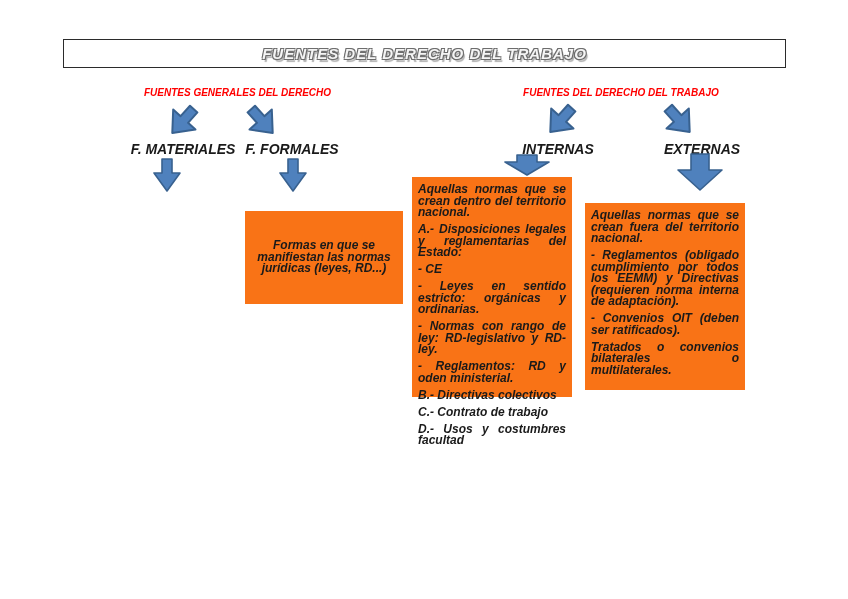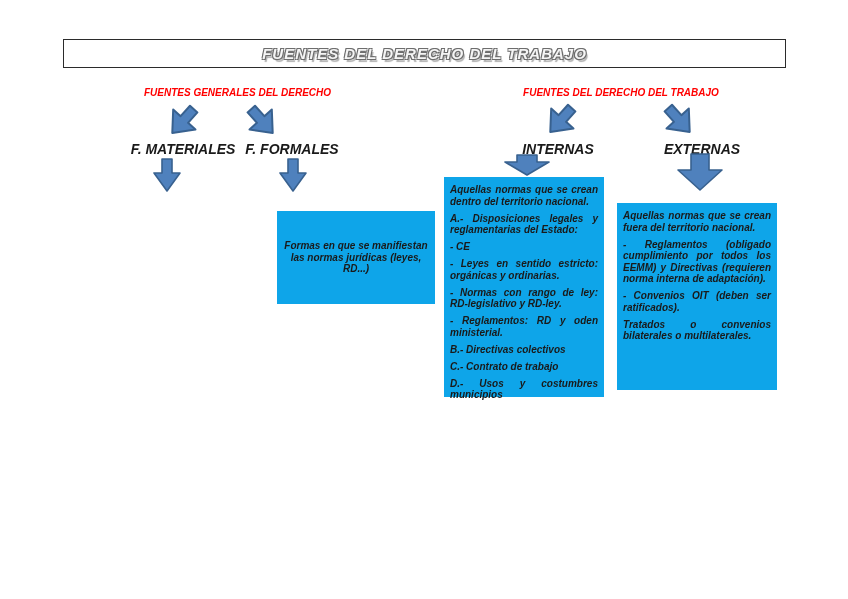--- a/index.html
+++ b/index.html
@@ -40,22 +40,22 @@
   .rot-dr { transform:rotate(-42deg); }
 
   
   .blabel {
     position:absolute; top:141px; width:110px; text-align:center;
     font-size:14px; font-weight:bold; color:#1a1a1a; white-space:nowrap;
   }
 
   
   .gbox {
-    position:absolute; background:#0ea5e9; padding:7px 6px;
-    font-size:10px; font-weight:bold; color:#1a1a1a; line-height:11.5px;margin-left:32px;
+    position:absolute; background:#f97316; padding:7px 6px;
+    font-size:12px; font-weight:bold; color:#1a1a1a; line-height:11.5px;
   }
   .gbox p { text-align:justify; margin-bottom:5.5px; }
   .gbox p:last-child { margin-bottom:0; }
   .gbox-center { display:flex; align-items:center; justify-content:center; }
   .gbox-center p { text-align:center; }
 
   .box-materiales { left:78px;  top:211px; width:159px; height:123px; }
   .box-formales   { left:245px; top:211px; width:158px; height:93px;  }
   .box-internas   { left:412px; top:177px; width:160px; height:220px; }
   .box-externas   { left:585px; top:203px; width:160px; height:187px; }
@@ -127,21 +127,21 @@
 
   <div class="gbox box-internas">
     <p>Aquellas normas que se crean dentro del territorio nacional.</p>
     <p>A.- Disposiciones legales y reglamentarias del Estado:</p>
     <p>- CE</p>
     <p>- Leyes en sentido estricto: orgánicas y ordinarias.</p>
     <p>- Normas con rango de ley: RD-legislativo y RD-ley.</p>
     <p>- Reglamentos: RD y oden ministerial.</p>
     <p>B.- Directivas colectivos</p>
     <p>C.- Contrato de trabajo</p>
-    <p>D.- Usos y costumbres municipios</p>
+    <p>D.- Usos y costumbres facultad</p>
   </div>
 
   <div class="gbox box-externas">
     <p>Aquellas normas que se crean fuera del territorio nacional.</p>
     <p>- Reglamentos (obligado cumplimiento por todos los EEMM) y Directivas (requieren norma interna de adaptación).</p>
     <p>- Convenios OIT (deben ser ratificados).</p>
     <p>Tratados o convenios bilaterales o multilaterales.</p>
   </div>
 
 </div>

